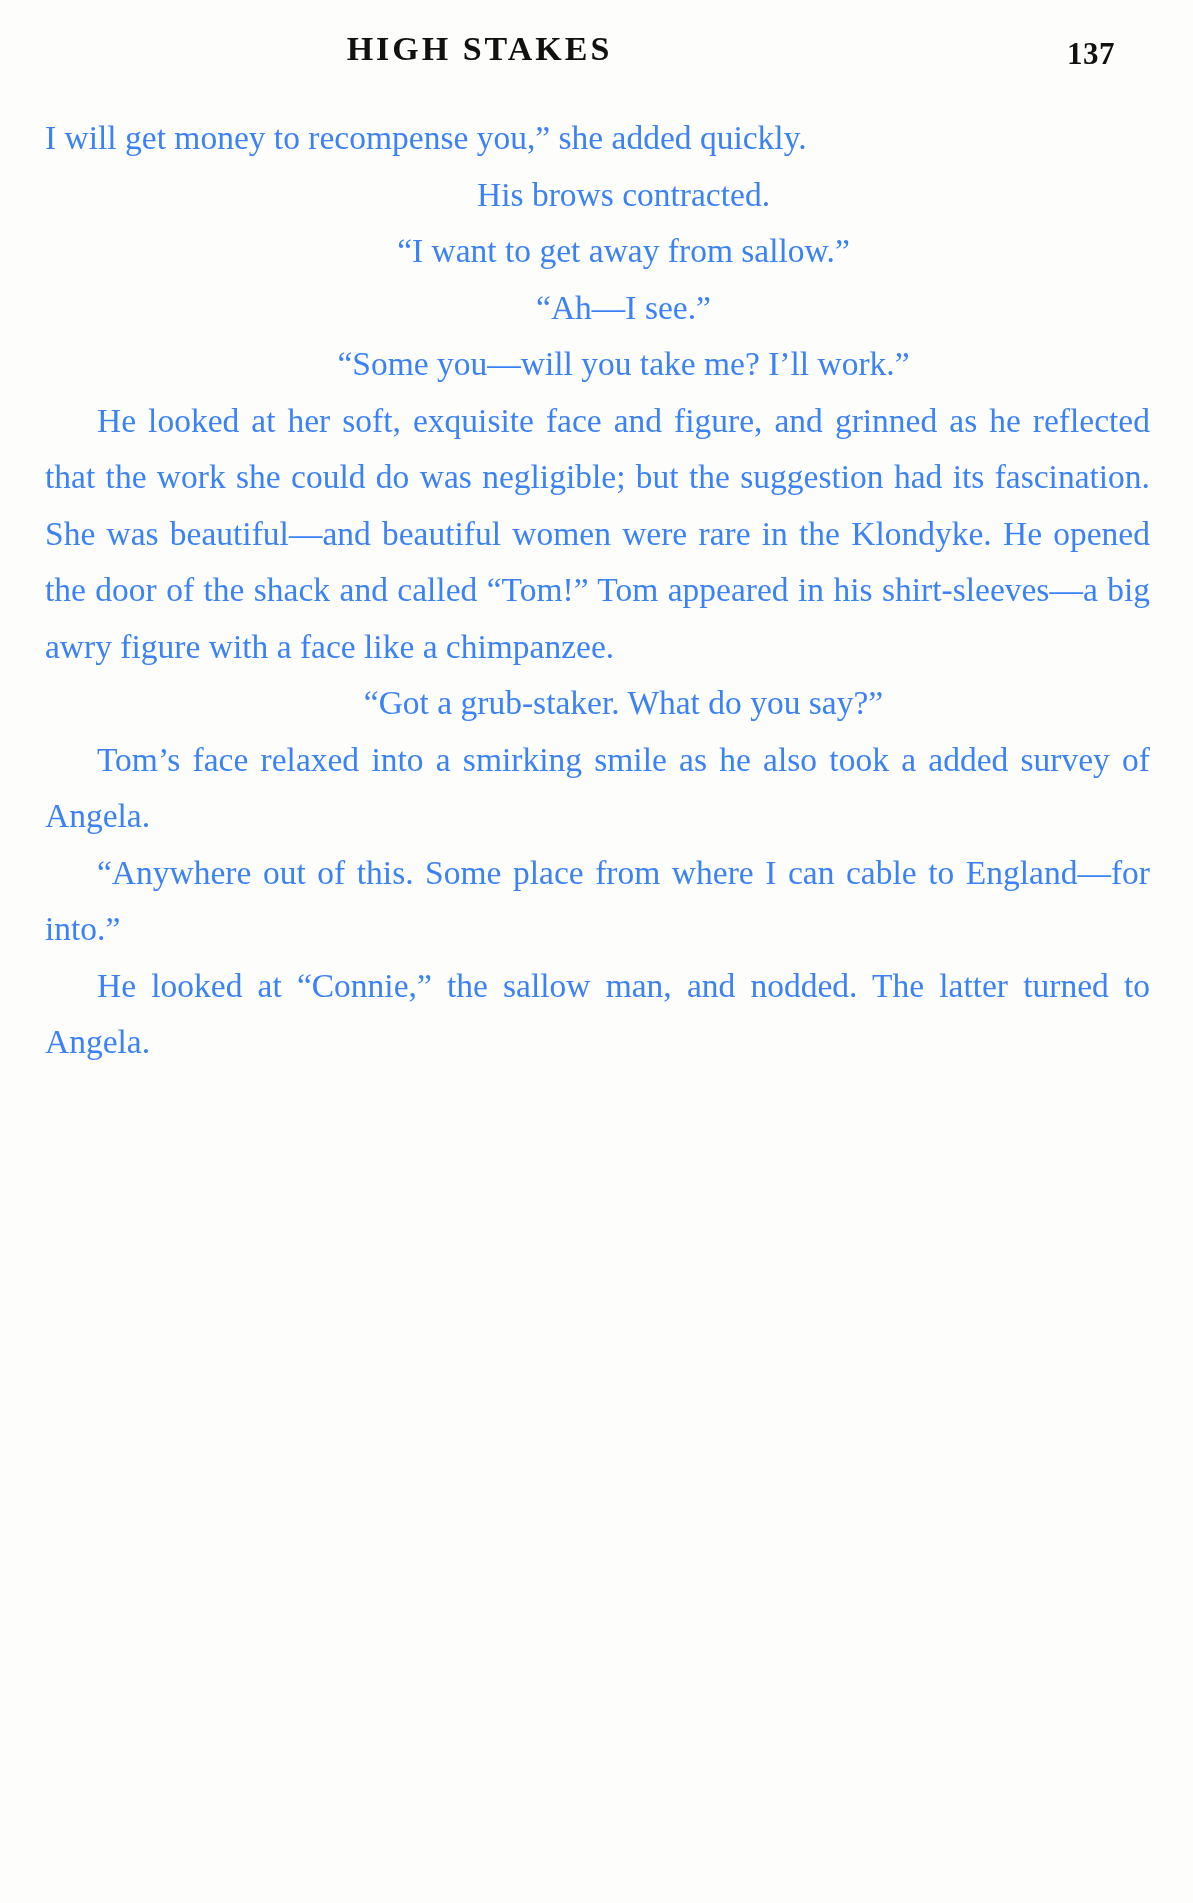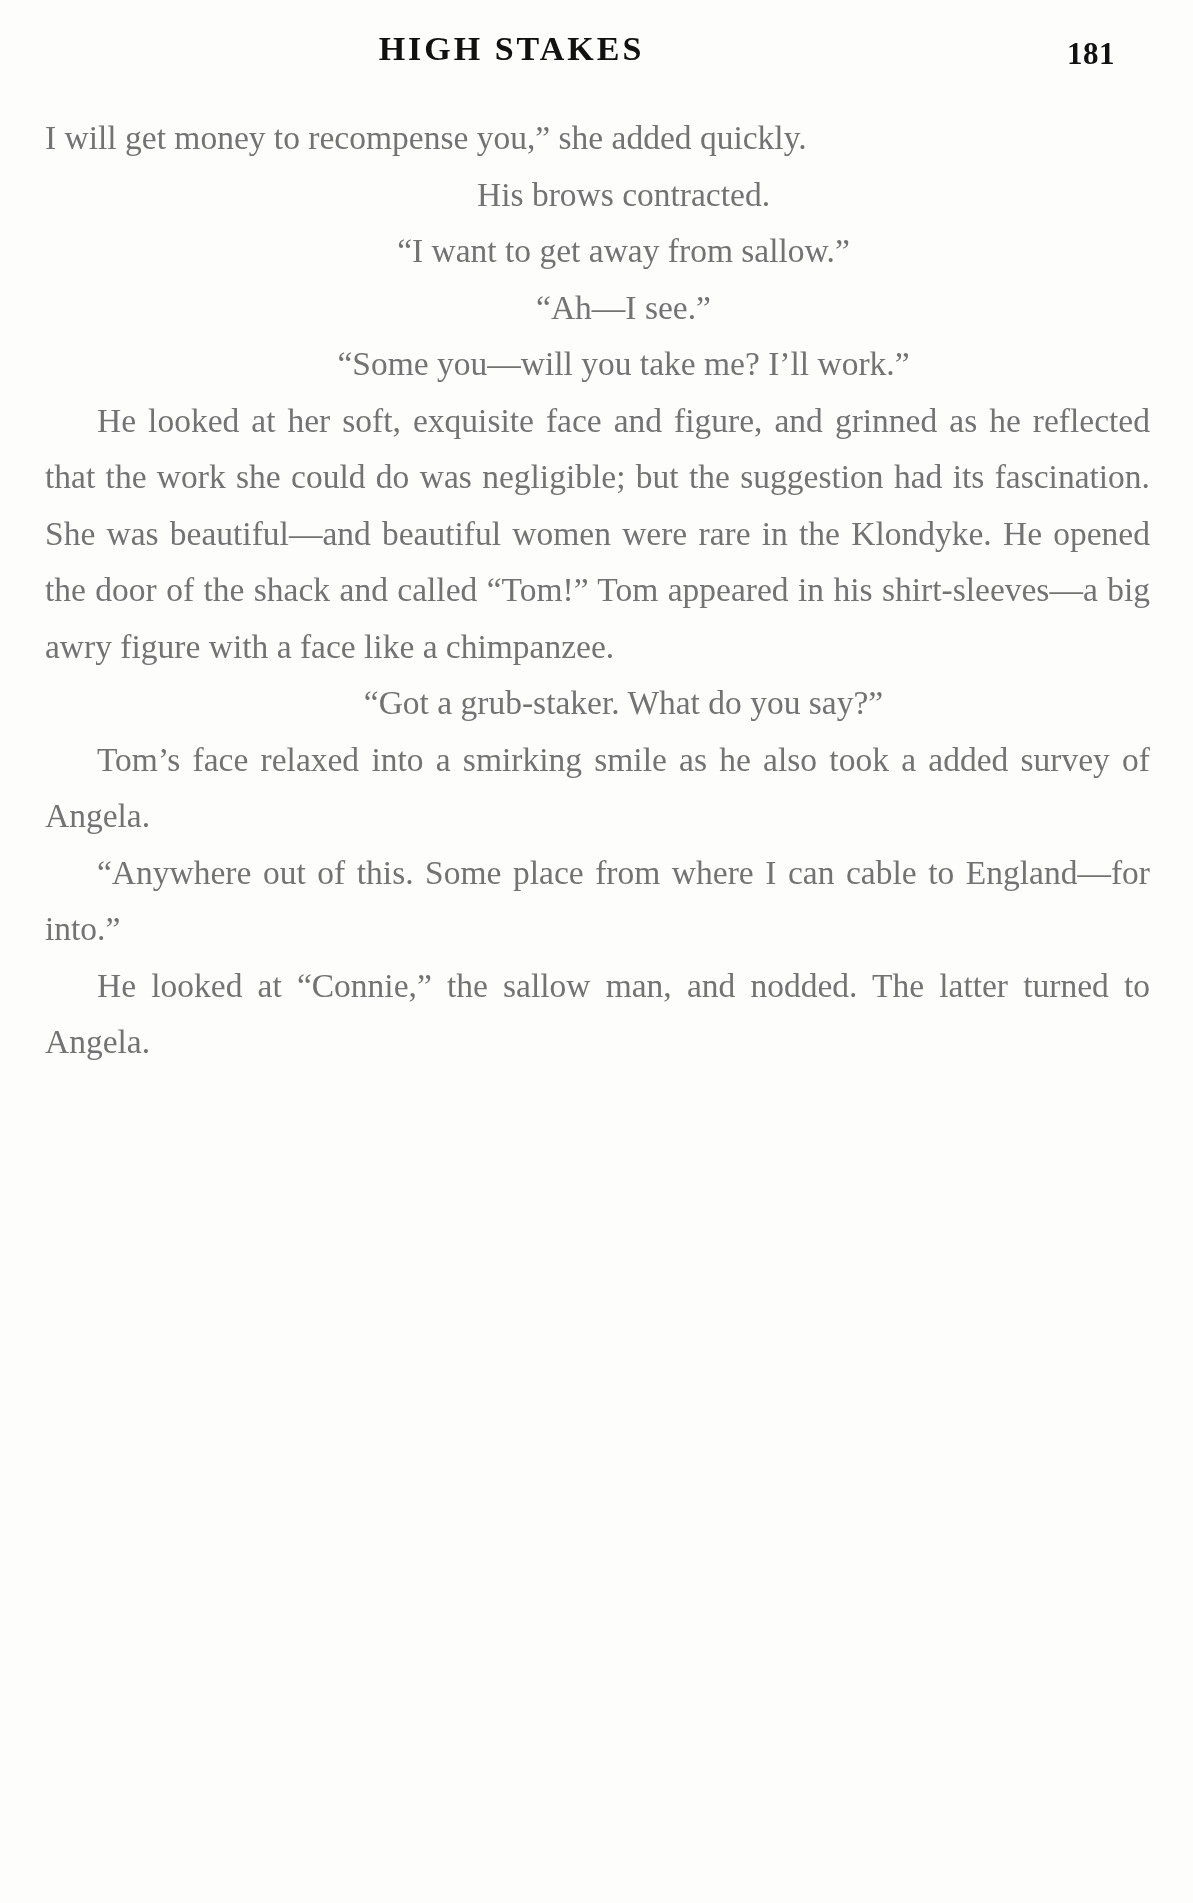--- a/index.html
+++ b/index.html
@@ -34,21 +34,20 @@
     position: absolute;
     left: 0;
     top: 0;
     width: 959px;
     text-align: center;
     font-size: 34px;
     letter-spacing: 3px;
     font-weight: bold;
     font-family: "Liberation Serif", "DejaVu Serif", serif;
     color: #111111;
-    padding-left: 32px;
   }
   .folio {
     position: absolute;
     right: 78px;
     top: 6px;
     font-size: 31px;
     font-weight: bold;
     color: #111111;
     letter-spacing: 0.5px;
   }
@@ -57,42 +56,42 @@
     left: 45px;
     top: 110px;
     width: 1105px;
   }
   .para {
     font-size: 33.5px;
     line-height: 56.5px;
     text-align: justify;
     text-justify: inter-word;
     margin: 0;
-    color: #737373;
+    color: #3b82f6;
     -webkit-font-smoothing: none;
   }
   .para.indent {
     text-indent: 52px;
   }
   .para.noindent {
     text-indent: 0;
   }
   
   .para.short {
     text-align: center;
   }
 </style>
 </head>
 <body>
 
 <div class="page">
 
   <div class="header">
     <div class="running-head">HIGH  STAKES</div>
-    <div class="folio">181</div>
+    <div class="folio">137</div>
   </div>
 
   <div class="body-text">
     <p class="para noindent">I will get money to recompense you,” she added quickly.</p>
     <p class="para indent short">His brows contracted.</p>
     <p class="para indent short">“I want to get away from sallow.”</p>
     <p class="para indent short">“Ah—I see.”</p>
     <p class="para indent short">“Some you—will you take me?   I’ll work.”</p>
     <p class="para indent">He looked at her soft, exquisite face and figure, and grinned as he reflected that the work she could do was negligible; but the suggestion had its fascination.   She was beautiful—and beautiful women were rare in the Klondyke.   He opened the door of the shack and called “Tom!” Tom appeared in his shirt-sleeves—a big awry figure with a face like a chimpanzee.</p>
     <p class="para indent short">“Got a grub-staker.   What do you say?”</p>

